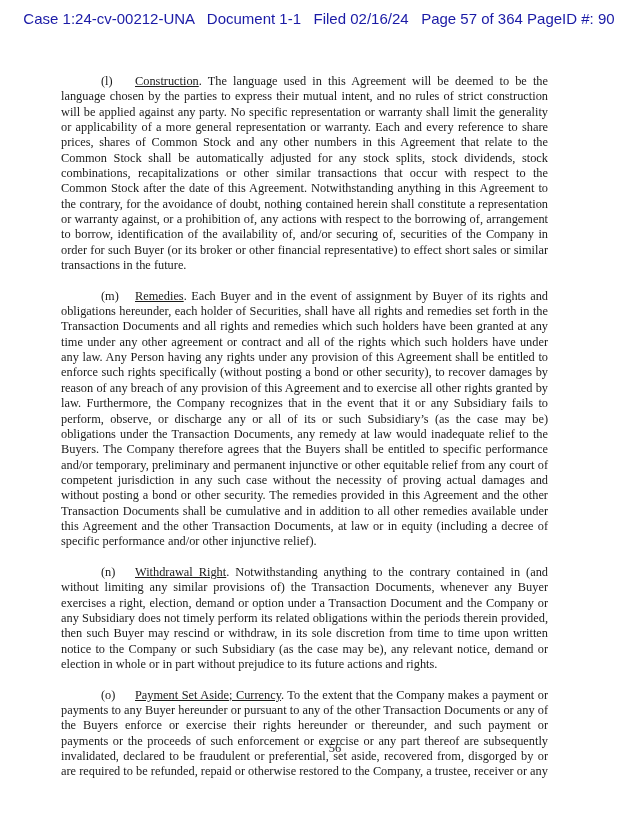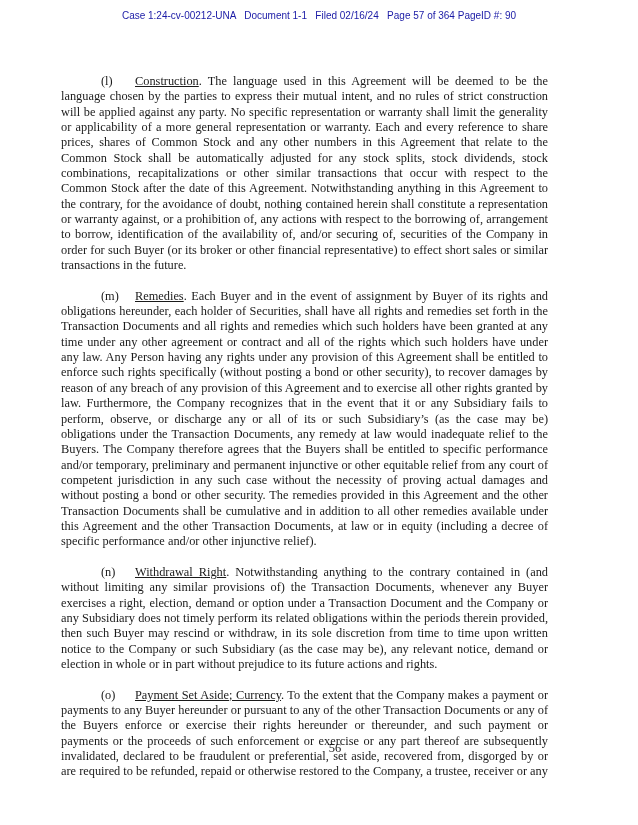--- a/index.html
+++ b/index.html
@@ -13,21 +13,21 @@
       position: relative;
       overflow: hidden;
     }
     .case-header {
       position: absolute;
       top: 10px;
       left: 0;
       width: 638px;
       text-align: center;
       font-family: "Liberation Sans", sans-serif;
-      font-size: 10px;
+      font-size: 15px;
       color: #1a1aa6;
       white-space: pre;
       letter-spacing: 0px;
     }
     .page-body {
       position: absolute;
       left: 61px;
       width: 487px;
       top: 74px;
       font-family: "Liberation Serif", serif;

